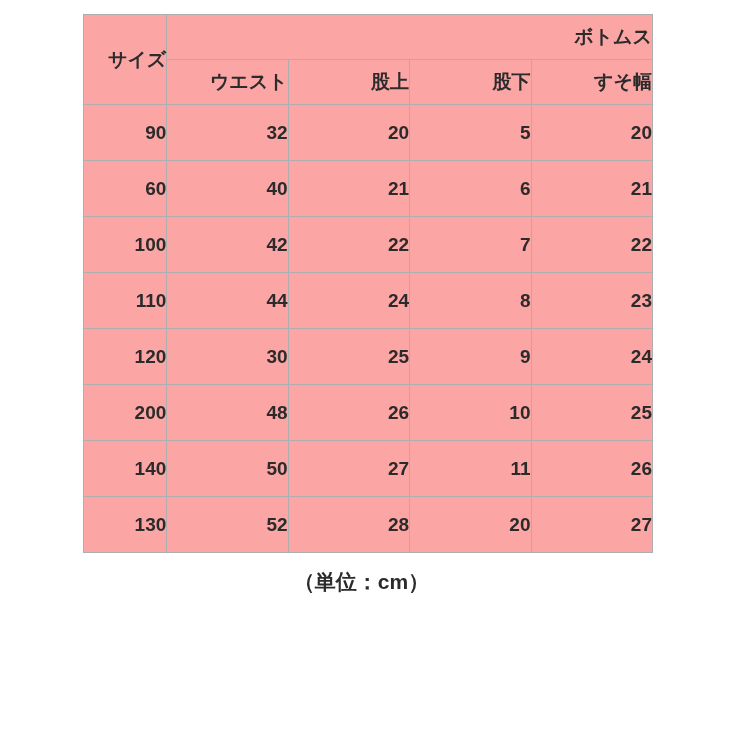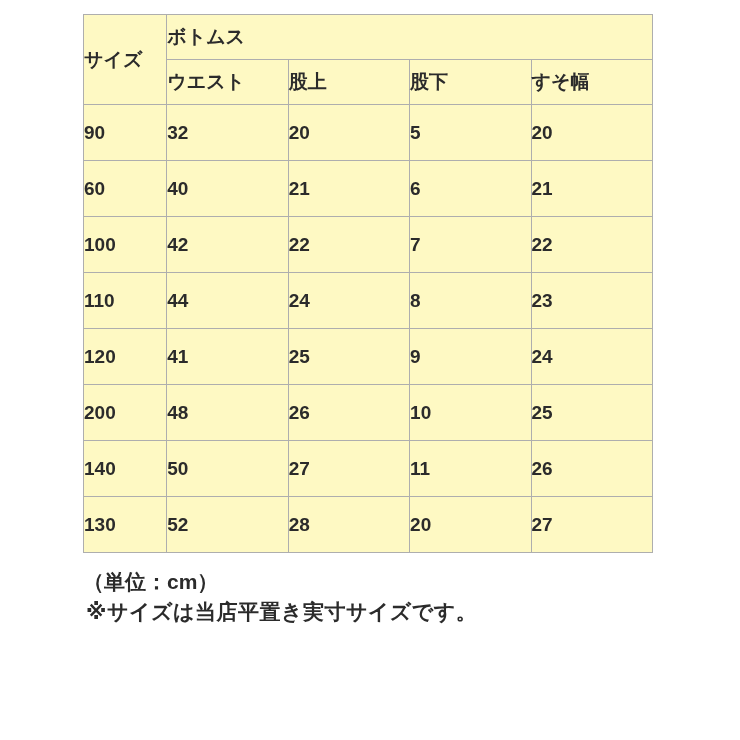--- a/index.html
+++ b/index.html
@@ -22,37 +22,37 @@
     top: 14px;
     width: 570px;
     border-collapse: collapse;
     table-layout: fixed;
   }
   table.size-table col.c-size  { width: 83px; }
   table.size-table col.c-val   { width: 121px; }
   table.size-table th,
   table.size-table td {
     border: 1.5px solid #aeaeae;
-    background: #fef9c3;
-    text-align: left;
+    background: #fca5a5;
+    text-align: right;
     vertical-align: middle;
     font-weight: bold;
     font-size: 19px;
     color: #2b2b2b;
     padding: 0;
   }
   tr.group-row th      { height: 44px; }
   tr.subhead-row th    { height: 44px; }
   tr.data-row td       { height: 55px; }
   .unit-note {
     position: absolute;
     top: 568px;
     left: 83px;
     width: 557px;
-    text-align: left;
+    text-align: center;
     font-size: 21px;
     font-weight: bold;
     color: #2b2b2b;
   }
   .notes {
     position: absolute;
     left: 86px;
     top: 600px;
     width: 600px;
   }
@@ -113,21 +113,21 @@
       </tr>
       <tr class="data-row">
         <td>110</td>
         <td>44</td>
         <td>24</td>
         <td>8</td>
         <td>23</td>
       </tr>
       <tr class="data-row">
         <td>120</td>
-        <td>41</td>
+        <td>30</td>
         <td>25</td>
         <td>9</td>
         <td>24</td>
       </tr>
       <tr class="data-row">
         <td>200</td>
         <td>48</td>
         <td>26</td>
         <td>10</td>
         <td>25</td>
@@ -145,16 +145,15 @@
         <td>28</td>
         <td>20</td>
         <td>27</td>
       </tr>
     </tbody>
   </table>
 
   <div class="unit-note">（単位：cm）</div>
 
   <div class="notes">
-    <p>※サイズは当店平置き実寸サイズです。</p>
   </div>
 
 </div>
 
 </body></html>

